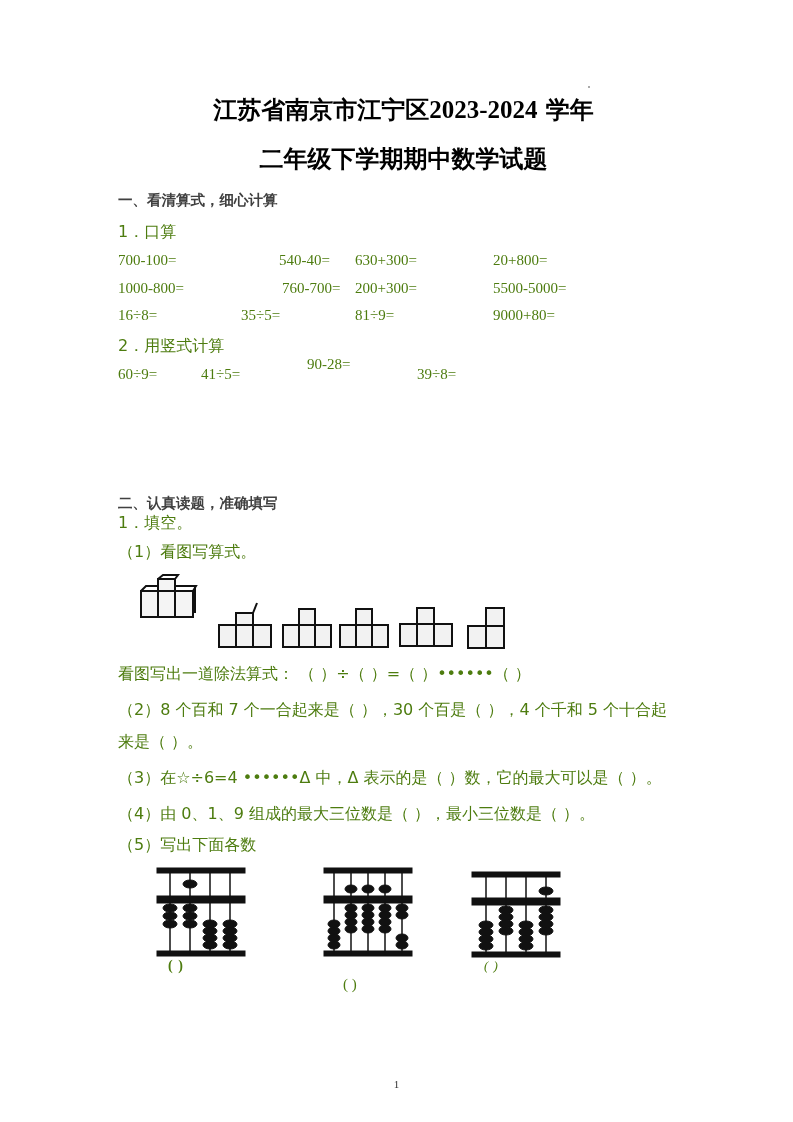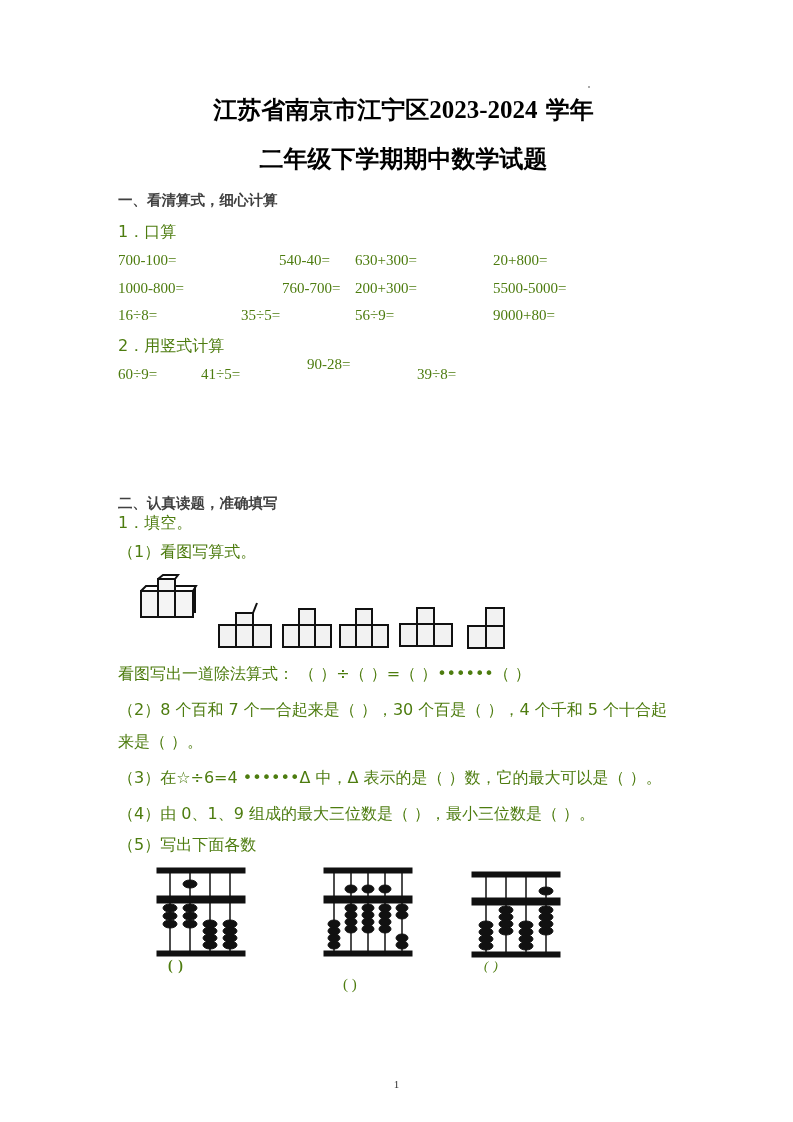--- a/index.html
+++ b/index.html
@@ -36,21 +36,21 @@
   <div class="abs line" style="left:355px; top:252px;">630+300=</div>
   <div class="abs line" style="left:493px; top:252px;">20+800=</div>
 
   <div class="abs line" style="left:118px; top:280px;">1000-800=</div>
   <div class="abs line" style="left:238px; top:280px;margin-left:44px;">760-700=</div>
   <div class="abs line" style="left:355px; top:280px;">200+300=</div>
   <div class="abs line" style="left:493px; top:280px;">5500-5000=</div>
 
   <div class="abs line" style="left:118px; top:307px;">16÷8=</div>
   <div class="abs line" style="left:241px; top:307px;">35÷5=</div>
-  <div class="abs line" style="left:355px; top:307px;">56÷9=</div>
+  <div class="abs line" style="left:355px; top:307px;">81÷9=</div>
   <div class="abs line" style="left:493px; top:307px;">9000+80=</div>
 </div>
 
 <div class="abs cjk" style="left:118px; top:336px;">2．用竖式计算</div>
 <div>
   <div class="abs line" style="left:118px; top:366px;">60÷9=</div>
   <div class="abs line" style="left:201px; top:366px;">41÷5=</div>
   <div class="abs line" style="left:307px; top:356px;">90-28=</div>
   <div class="abs line" style="left:417px; top:366px;">39÷8=</div>
 </div>

